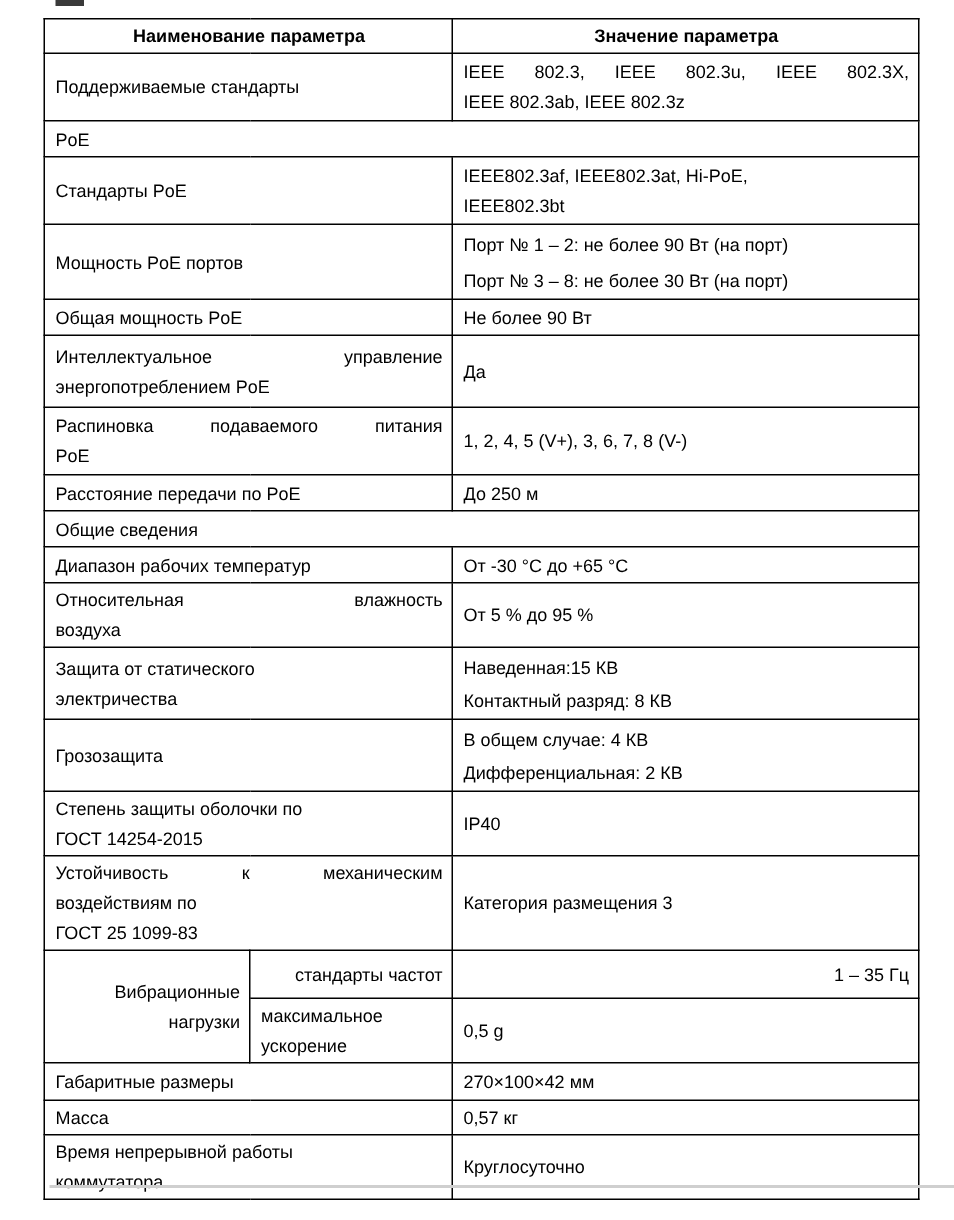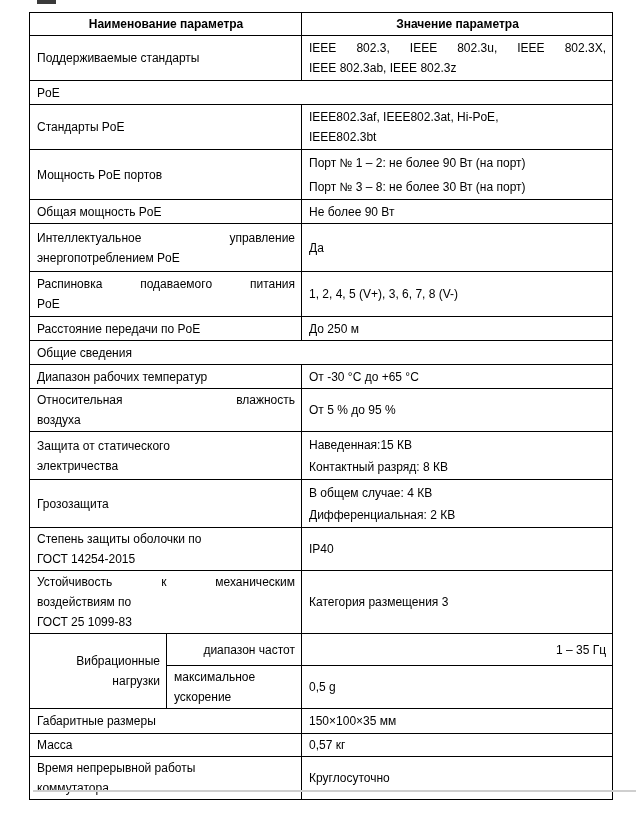--- a/index.html
+++ b/index.html
@@ -163,33 +163,33 @@
           <div class="pline jl">Устойчивость к механическим</div>
           <div class="pline">воздействиям по</div>
           <div class="pline">ГОСТ 25 1099-83</div>
         </td>
         <td>
           <div class="vline">Категория размещения 3</div>
         </td>
       </tr>
       <tr style="height: 32px; text-align: right;">
         <td rowspan="2">Вибрационные нагрузки</td>
-        <td>диапазон частот</td>
+        <td>стандарты частот</td>
         <td>1 – 35 Гц</td>
       </tr>
       <tr style="height: 38px;">
         <td>максимальное ускорение</td>
         <td>0,5 g</td>
       </tr>
       <tr style="height: 25px;">
         <td colspan="2">
           <div class="pline">Габаритные размеры</div>
         </td>
         <td>
-          <div class="vline">150×100×35 мм</div>
+          <div class="vline">270×100×42 мм</div>
         </td>
       </tr>
       <tr style="height: 23px;">
         <td colspan="2">
           <div class="pline">Масса</div>
         </td>
         <td>
           <div class="vline">0,57 кг</div>
         </td>
       </tr>

